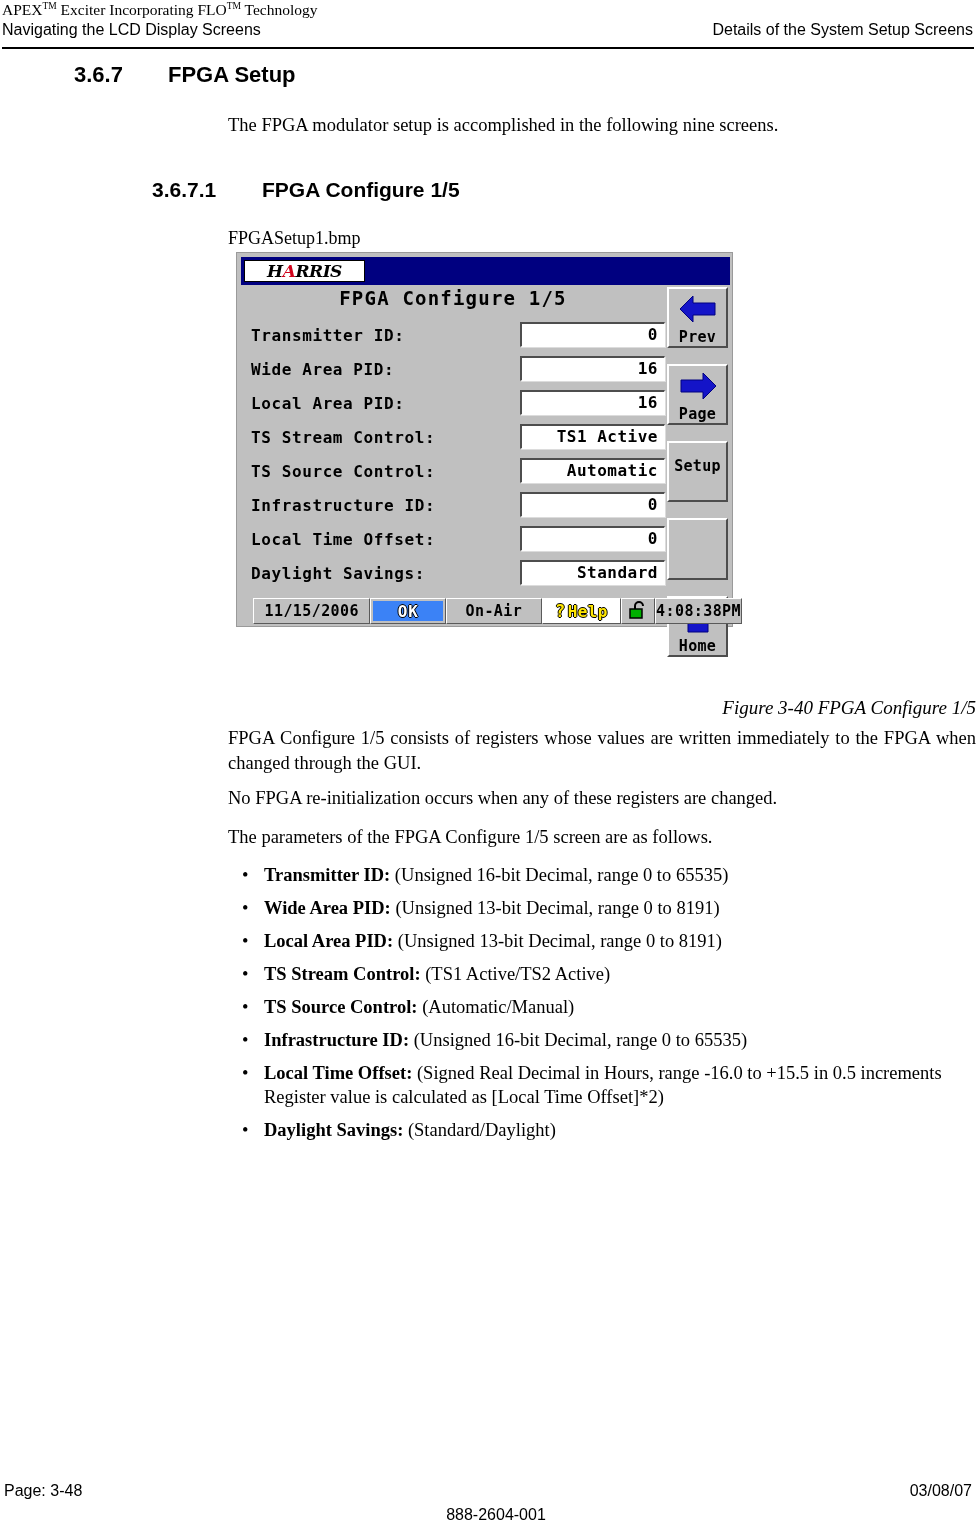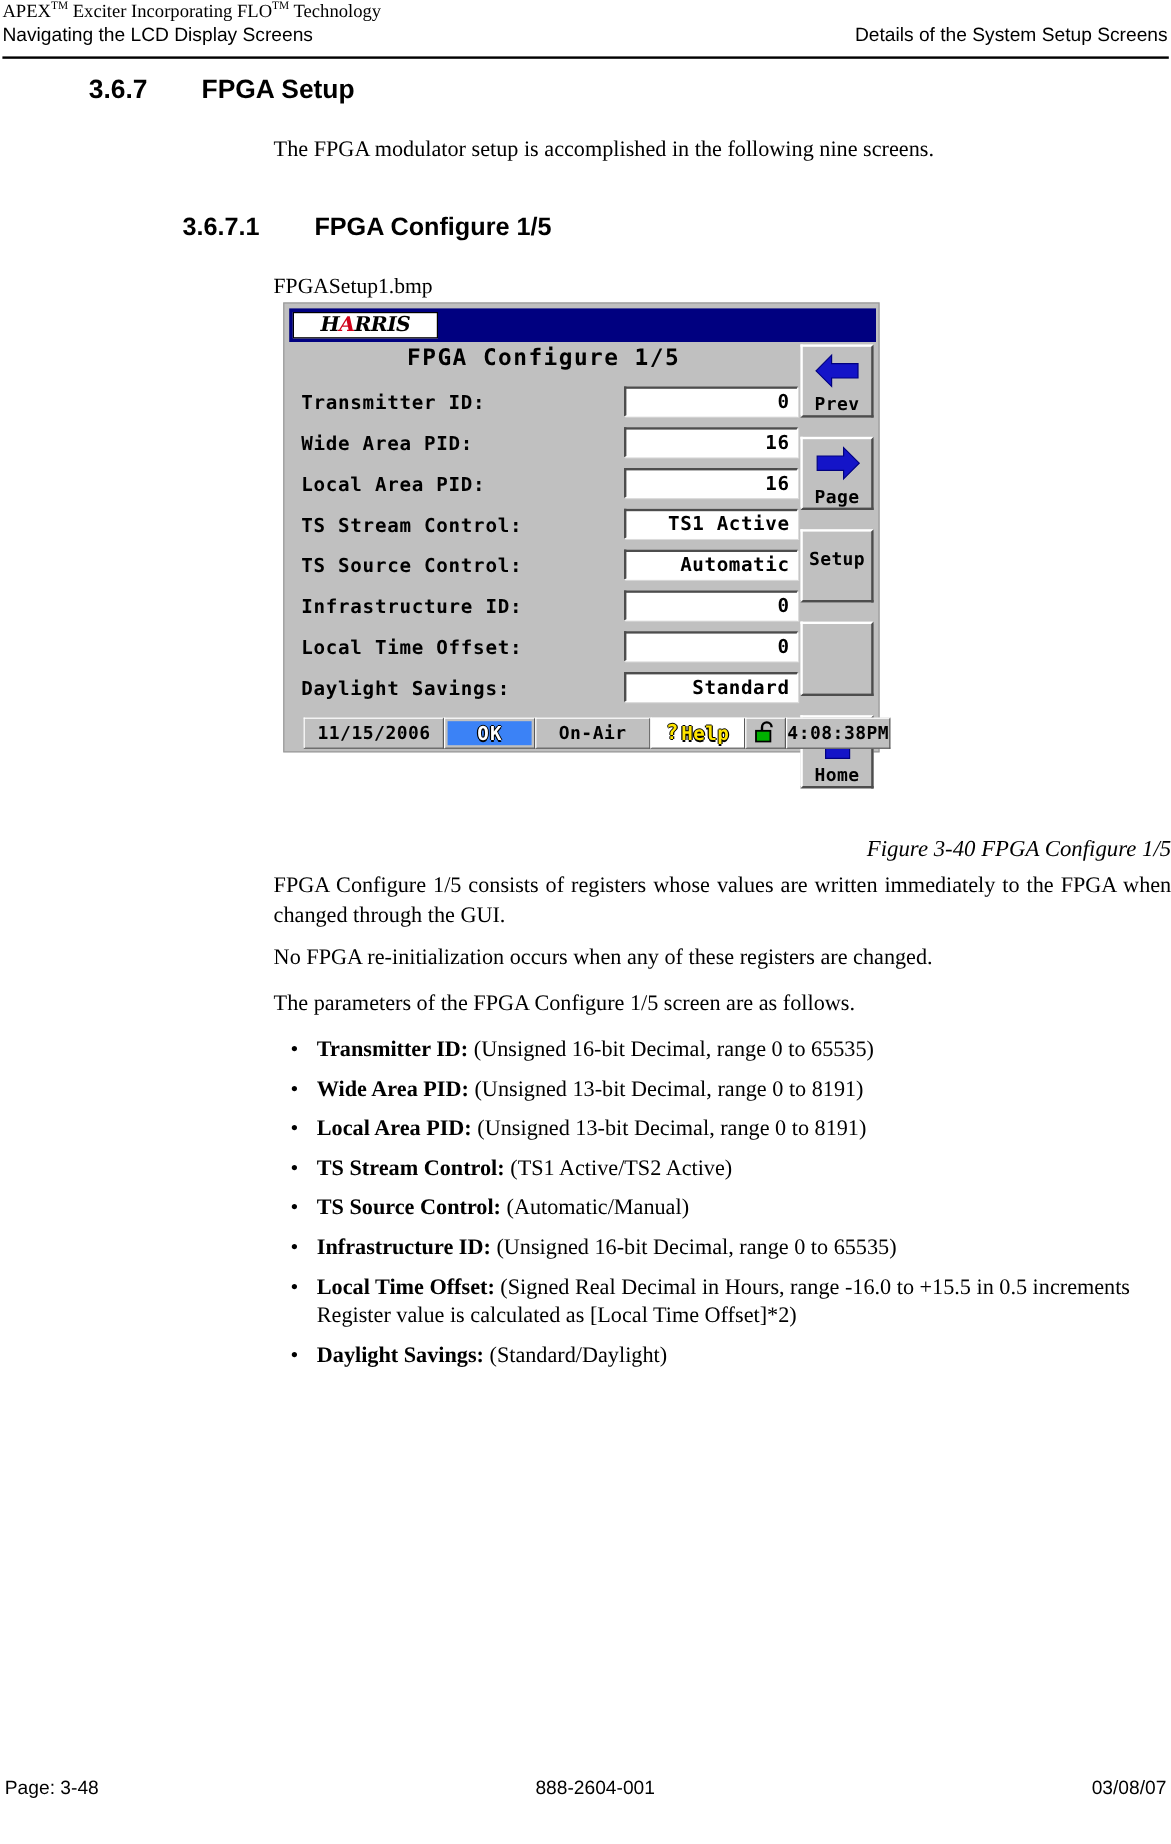--- a/index.html
+++ b/index.html
@@ -336,21 +336,21 @@
     width: 976px;
     font-family: "Liberation Sans", sans-serif;
     font-size: 16px;
   }
   .foot-row {
     display: flex;
     justify-content: space-between;
     padding: 0 4px;
     white-space: nowrap;
   }
-  .foot-center { text-align: center; }
+  .foot-center { text-align: center; margin-top: 24px; }
   .foot-warn {
     text-align: center;
     padding-top: 2px;
     white-space: nowrap;
   }
 </style>
 </head>
 <body>
 
 <div class="page-header">

